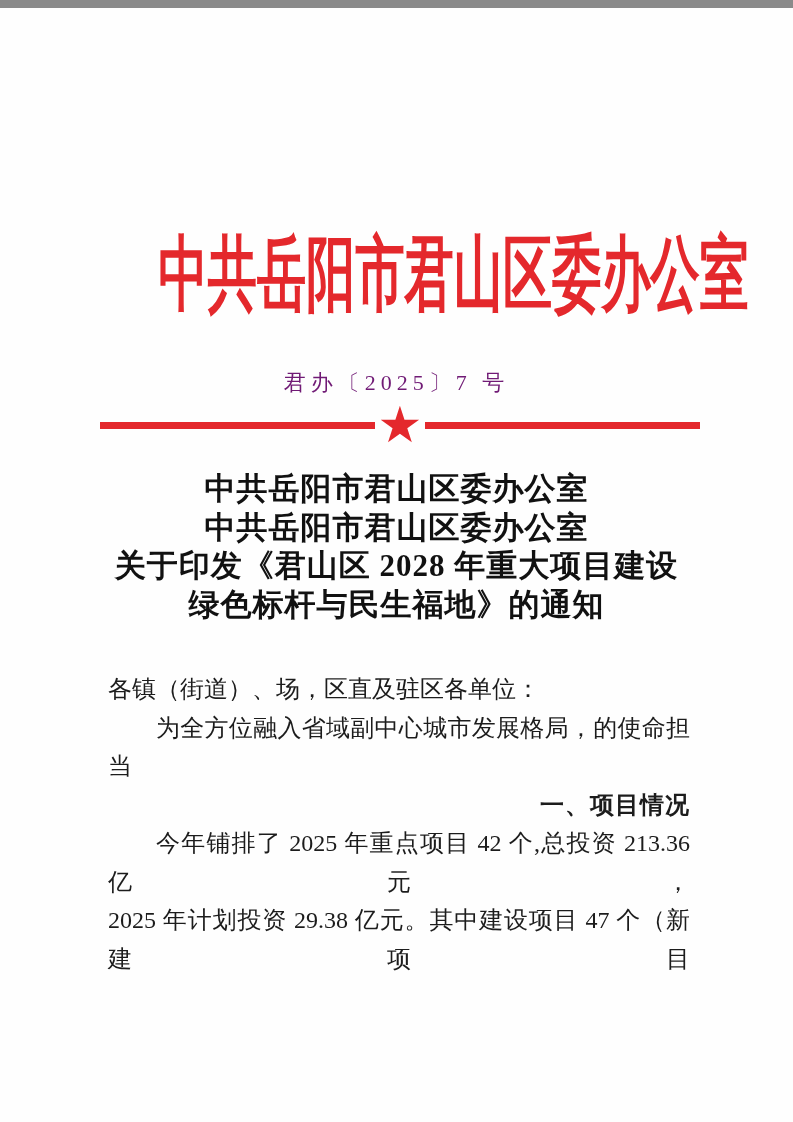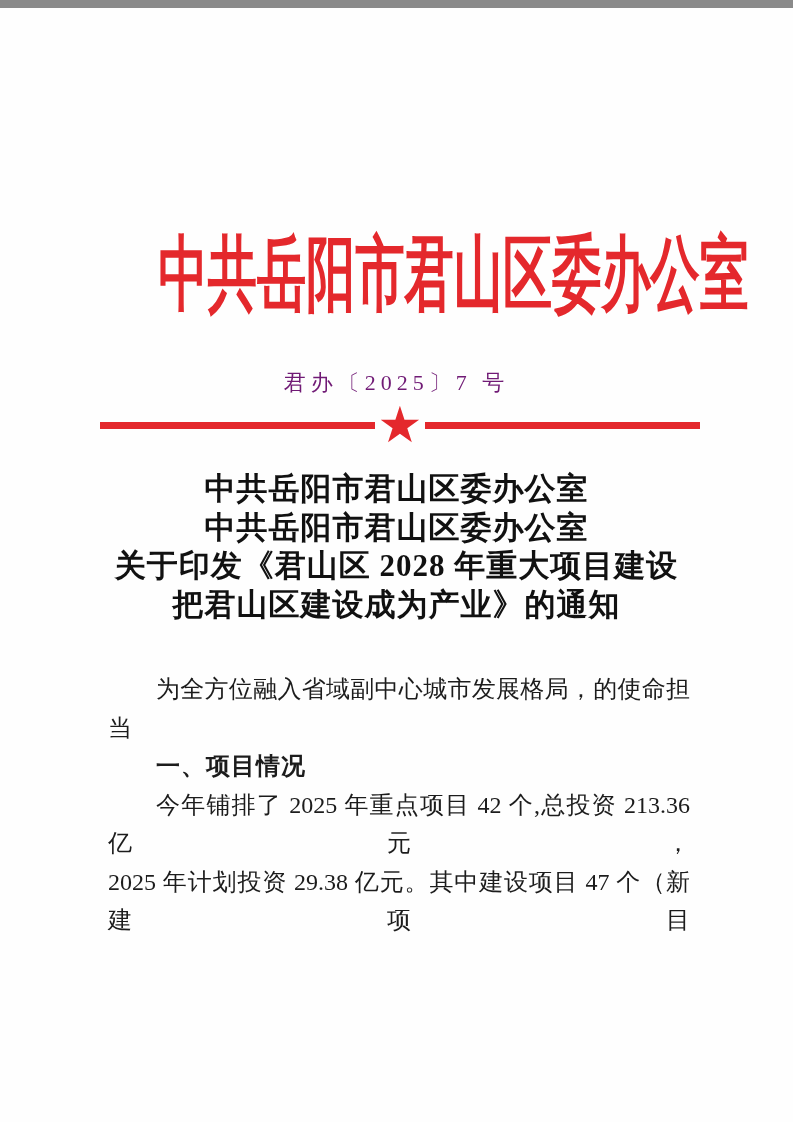--- a/index.html
+++ b/index.html
@@ -91,20 +91,21 @@
     text-align: justify;
     text-align-last: justify;
     text-justify: inter-character;
   }
   .indent { text-indent: 48px; }
   .section-heading {
     font-family: Liberation Sans, sans-serif;
     font-weight: bold;
     font-size: 24px;
     letter-spacing: 1px;
+    text-align: right;
   }
 </style>
 </head>
 <body>
 
 <div class="page">
 
   <div class="issuer">中共岳阳市君山区委办公室</div>
 
   <div class="doc-number">君办〔2025〕7 号</div>
@@ -112,24 +113,25 @@
   <div class="red-rule">
     <div class="seg"></div>
     <div class="star">★</div>
     <div class="seg"></div>
   </div>
 
   <div class="doc-title">
     <div class="title-line">中共岳阳市君山区委办公室</div>
     <div class="title-line">中共岳阳市君山区委办公室</div>
     <div class="title-line">关于印发《君山区 2028 年重大项目建设</div>
-    <div class="title-line">把君山区建设成为产业》的通知</div>
+    <div class="title-line">绿色标杆与民生福地》的通知</div>
   </div>
 
   <div class="body-text">
+    <div class="line">各镇（街道）、场，区直及驻区各单位：</div>
 
     <div class="line justify indent">为全方位融入省域副中心城市发展格局，的使命担当</div>
 
     <div class="line section-heading indent">一、项目情况</div>
 
     <div class="line justify indent">今年铺排了 2025 年重点项目 42 个,总投资 213.36 亿元，</div>
     <div class="line justify">2025 年计划投资 29.38 亿元。其中建设项目 47 个（新建项目</div>
 
   </div>
 

